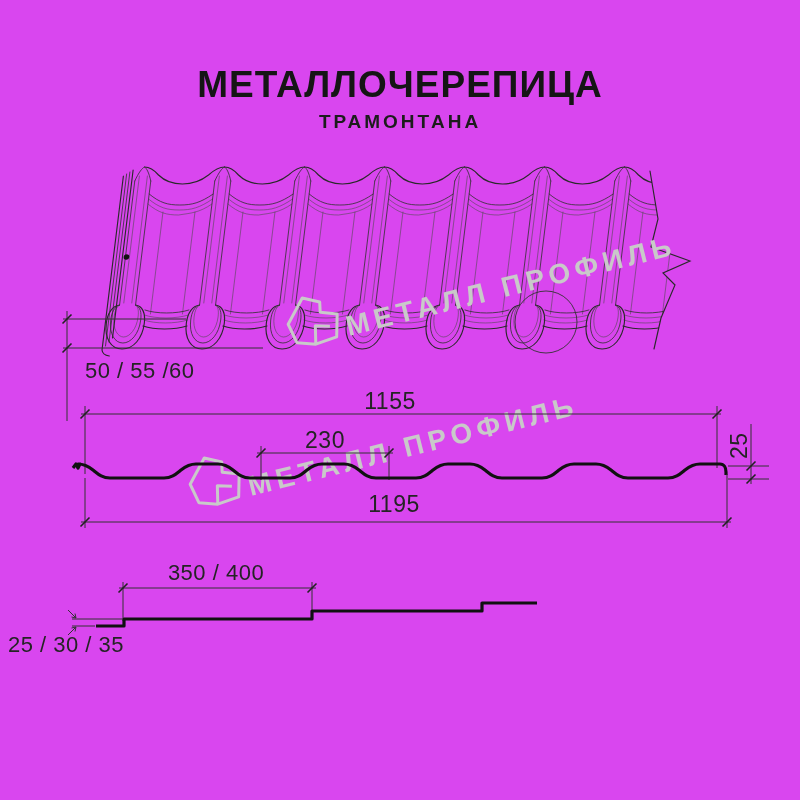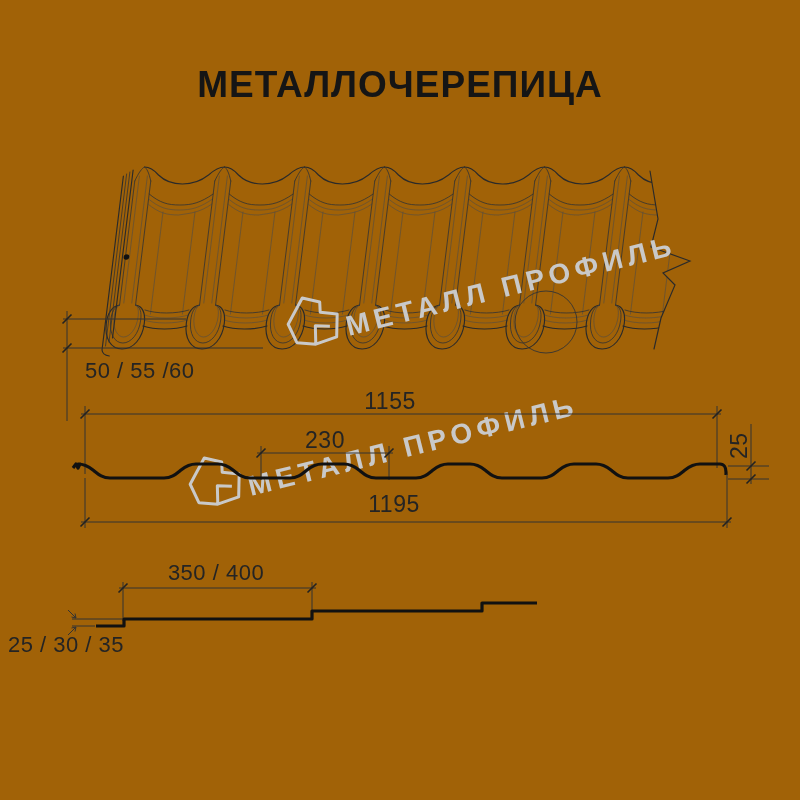--- a/index.html
+++ b/index.html
@@ -1,16 +1,16 @@
 <!DOCTYPE html>
 <html><head>
 <meta charset="utf-8">
 <style>
   html,body{margin:0;padding:0;background:#fff;}
-  .page{position:relative;width:800px;height:800px;background:#a16207;overflow:hidden;
+  .page{position:relative;width:800px;height:800px;background:#d946ef;overflow:hidden;
         font-family:"Liberation Sans",sans-serif;}
   .hdr{position:absolute;left:0;top:66px;width:800px;text-align:center;}
   .hdr h1{margin:0;font-size:37px;line-height:38px;font-weight:800;letter-spacing:1px;color:#151515;}
   .hdr .sub{margin-top:7px;font-size:19px;font-weight:600;letter-spacing:3px;color:#1c1c1c;}
   svg{position:absolute;left:0;top:0;}
   .l1{stroke:#2a2a2a;stroke-width:1.15;fill:none;stroke-linecap:round;}
   .l2{stroke:#333;stroke-width:.8;fill:none;stroke-linecap:round;}
   .l3{stroke:#4a4a4a;stroke-width:.55;fill:none;stroke-linecap:round;}
   .thick{stroke:#111;stroke-width:3.2;fill:none;stroke-linejoin:round;stroke-linecap:butt;}
   .dim{stroke:#333;stroke-width:1;fill:none;}
@@ -21,20 +21,21 @@
            letter-spacing:5px;fill:#c9c9c9;}
   .wm-logo{stroke:#c9c9c9;stroke-width:3;fill:none;stroke-linejoin:round;}
 </style>
 </head>
 <body>
 
 <div class="page">
 
   <div class="hdr">
     <h1>МЕТАЛЛОЧЕРЕПИЦА</h1>
+    <div class="sub">ТРАМОНТАНА</div>
   </div>
 
   <svg width="800" height="800" viewBox="0 0 800 800">
     <defs>
 
       <g id="tile-module">
         <path class="l1" d="M 0,167 C 5,167 9,169 15,175 C 23,182 31,184 40,184 C 49,184 57,182 65,175 C 71,169 75,167 80,167"></path>
         <path class="l2" d="M -8,181 C -5,172 -2,168 0,167 C 2,168 5,172 8,181"></path>
         <path class="l2" d="M -8,181 L -8,305"></path>
         <path class="l2" d="M 8,181 L 8,305"></path>

